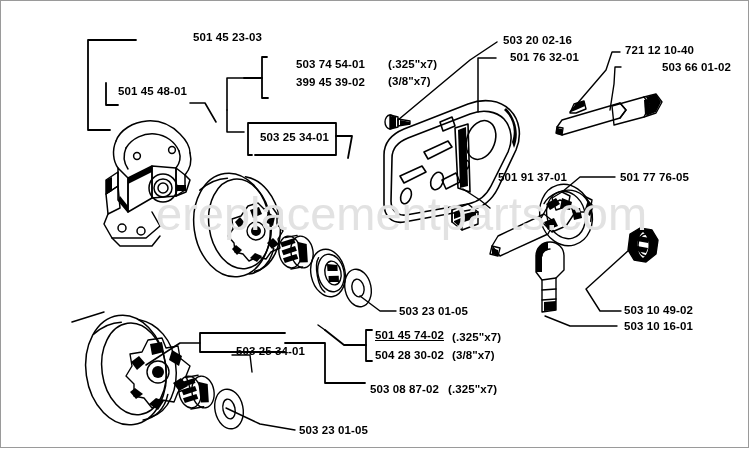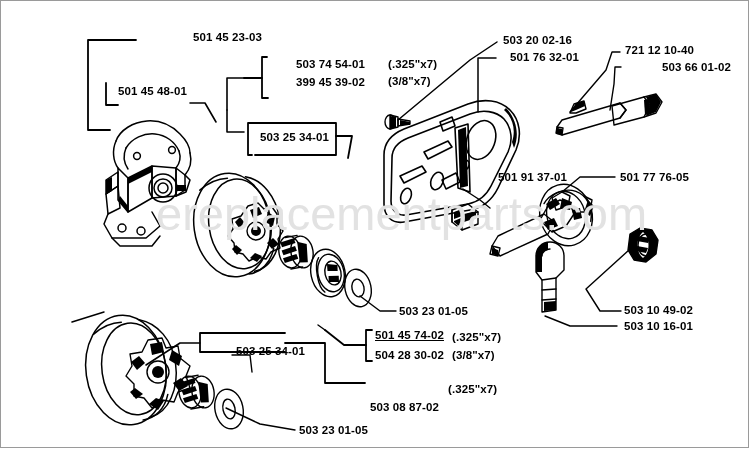--- a/index.html
+++ b/index.html
@@ -342,20 +342,20 @@
   <div class="lbl" style="left:399px; top:305px;">503 23 01-05</div>
 
   <div class="lbl" style="left:375px; top:329px;text-decoration:underline;">501 45 74-02</div>
   <div class="lbl spec" style="left:452px; top:331px;">(.325"x7)</div>
   <div class="lbl" style="left:375px; top:349px;">504 28 30-02</div>
   <div class="lbl spec" style="left:452px; top:349px;">(3/8"x7)</div>
 
   <div class="lbl" style="left:624px; top:304px;">503 10 49-02</div>
   <div class="lbl" style="left:624px; top:320px;">503 10 16-01</div>
 
-  <div class="lbl" style="left:370px; top:383px;margin-top:18px;">503 08 87-02</div>
+  <div class="lbl" style="left:370px; top:383px;">503 08 87-02</div>
   <div class="lbl spec" style="left:448px; top:383px;">(.325"x7)</div>
 
   <div class="lbl" style="left:236px; top:345px;">503 25 34-01</div>
 
   <div class="lbl" style="left:299px; top:424px;">503 23 01-05</div>
 
 </div>
 
 </body></html>

